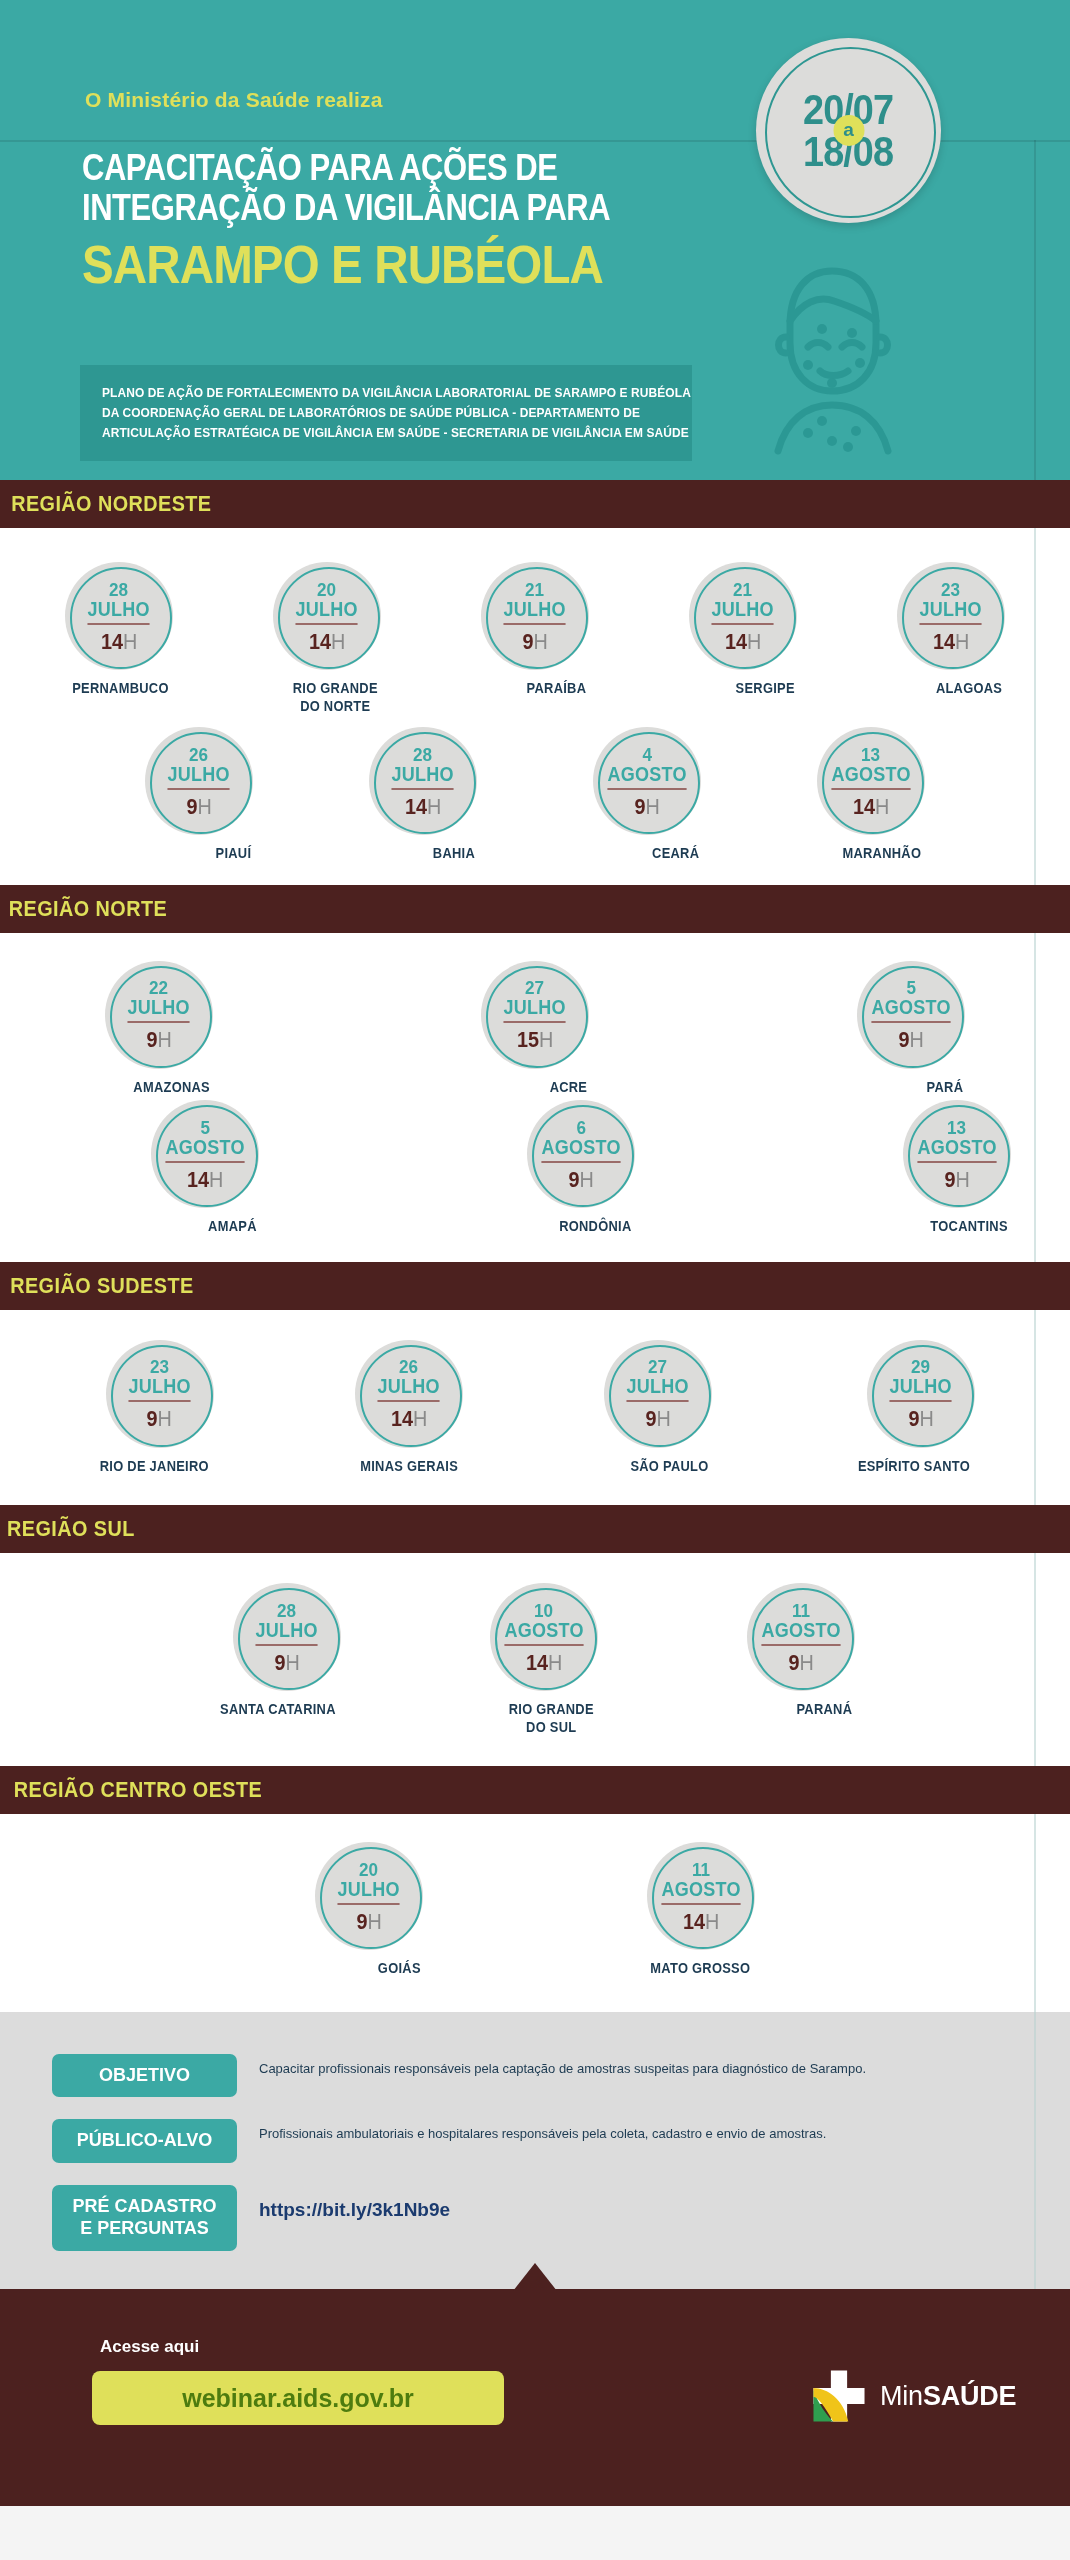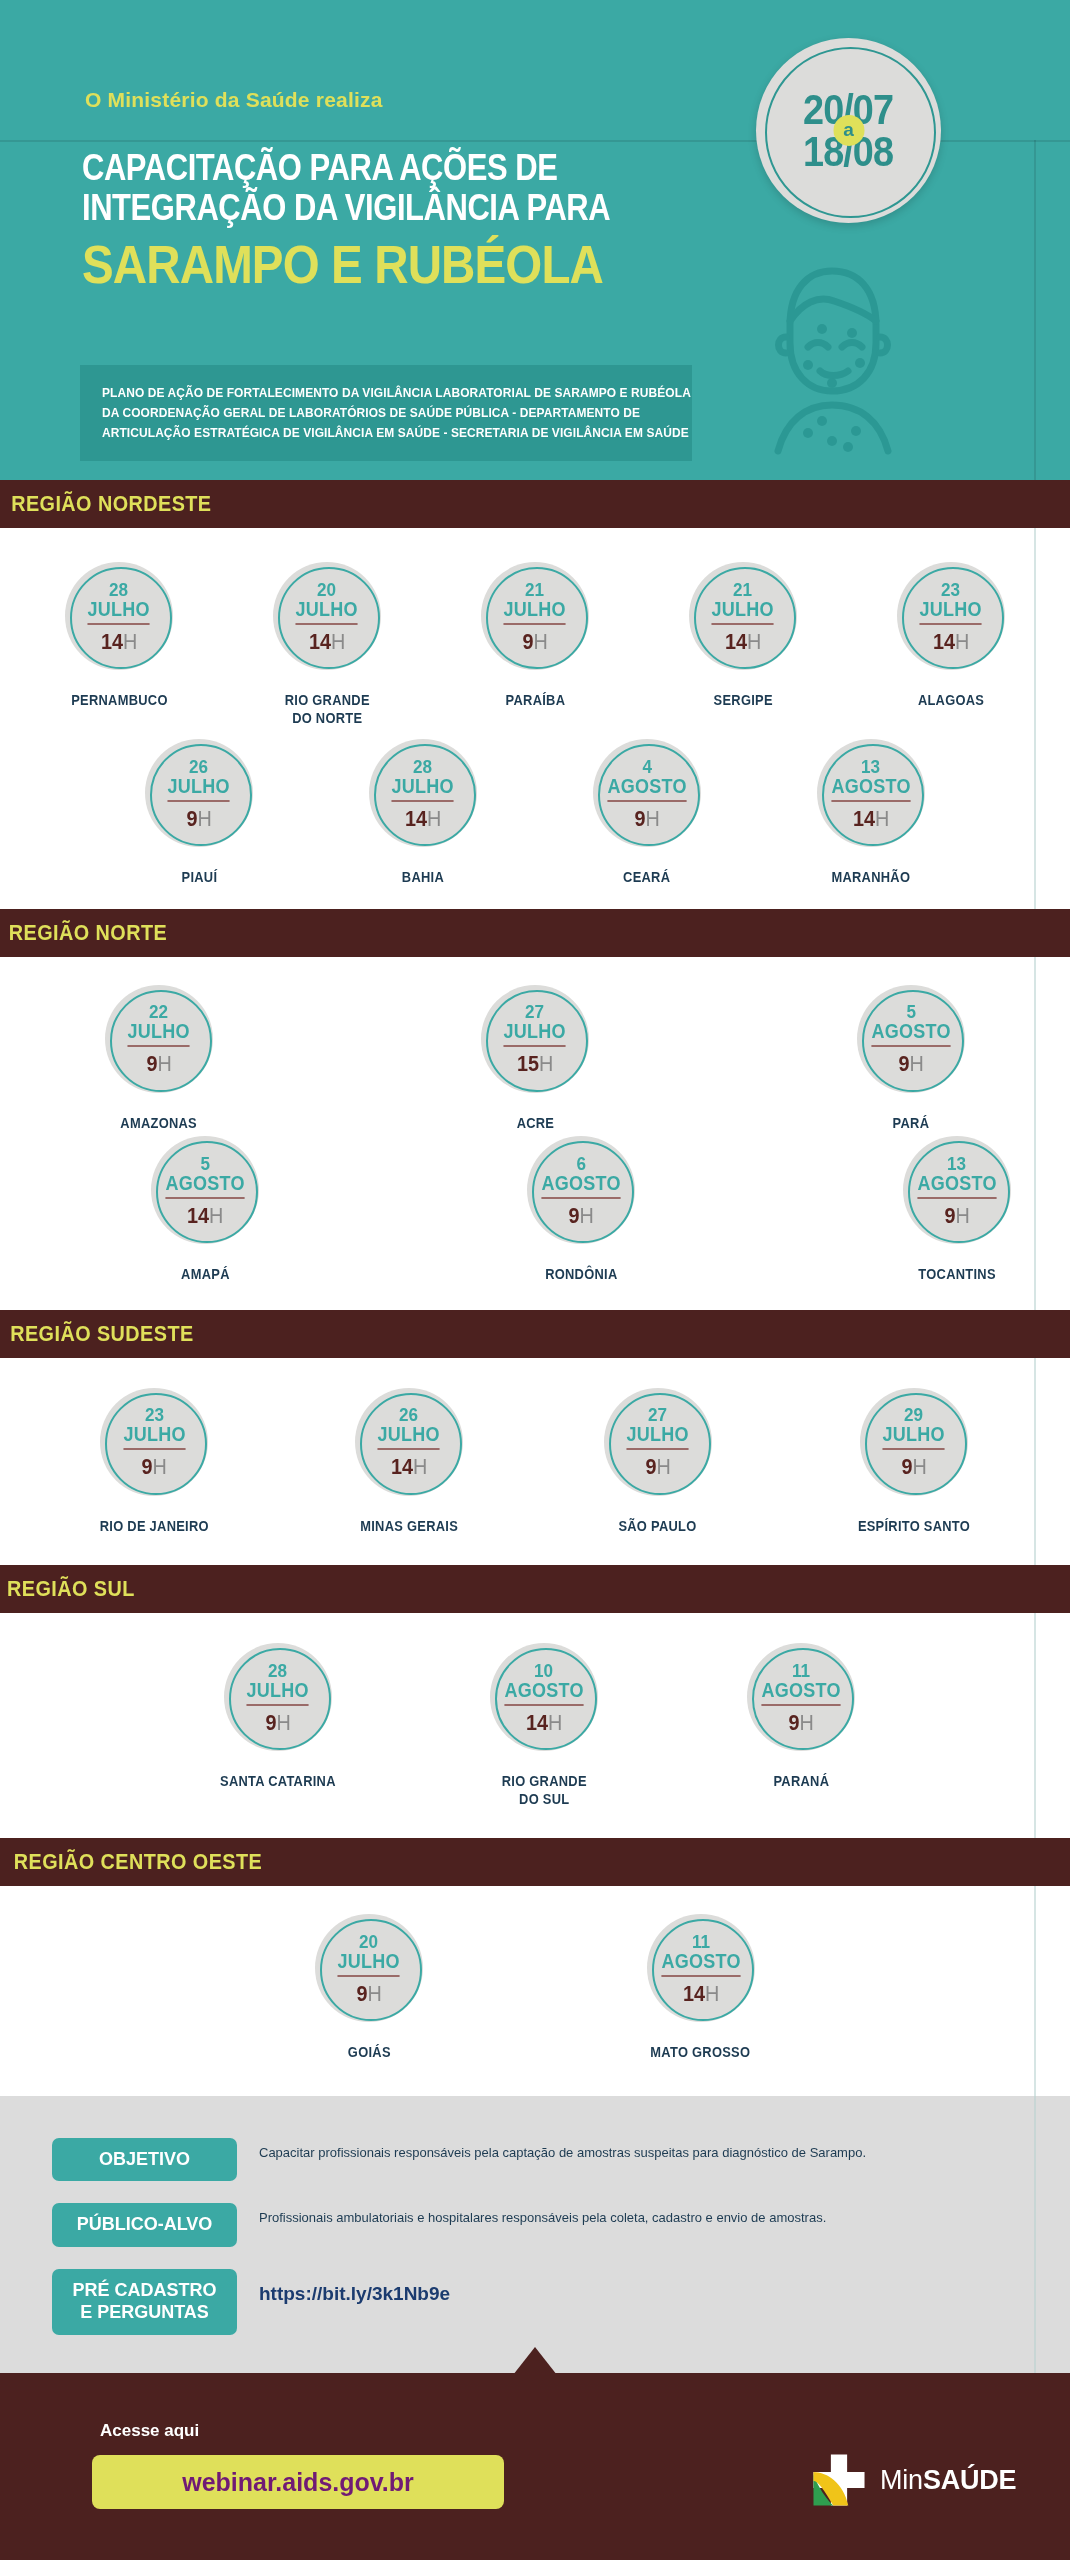--- a/index.html
+++ b/index.html
@@ -199,22 +199,21 @@
 
   .row {
     position: relative;
     display: flex;
     justify-content: center;
     align-items: flex-start;
   }
   .cell {
     display: flex;
     flex-direction: column;
-    align-items: center;
-    gap: 12px;
+    align-items: flex-end;
   }
 
   
   .token {
     width: 108px;
     height: 108px;
     border-radius: 50%;
     background: #dcdcda;
     display: flex;
     flex-direction: column;
@@ -357,21 +356,21 @@
     top: 82px;
     width: 412px;
     height: 54px;
     background: #dfe05a;
     border-radius: 8px;
     display: flex;
     align-items: center;
     justify-content: center;
     font-size: 25px;
     font-weight: bold;
-    color: #701a75;
+    color: #4d7c0f;
   }
   .footer-logo {
     position: absolute;
     left: 810px;
     top: 78px;
     display: flex;
     align-items: center;
   }
   .logo-mark { width: 58px; height: 58px; }
   .logo-word {

